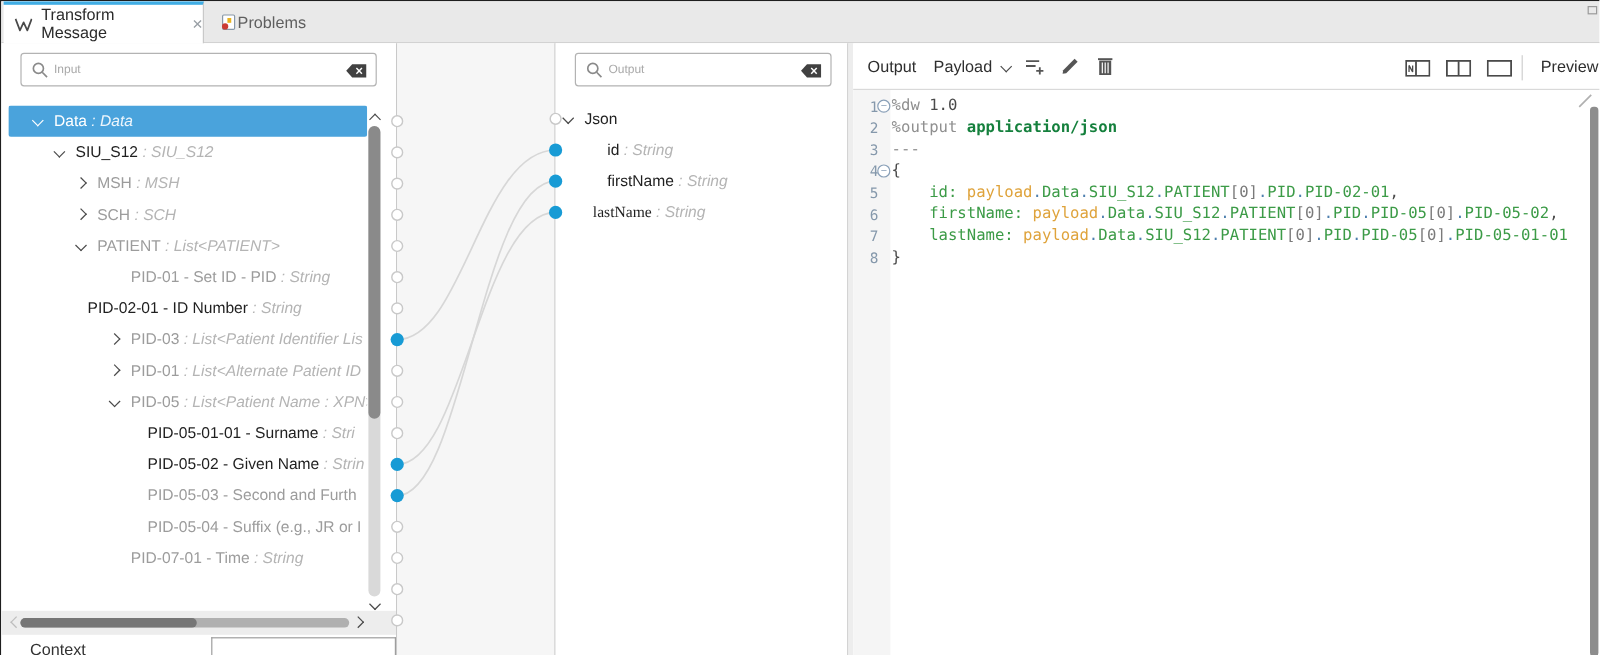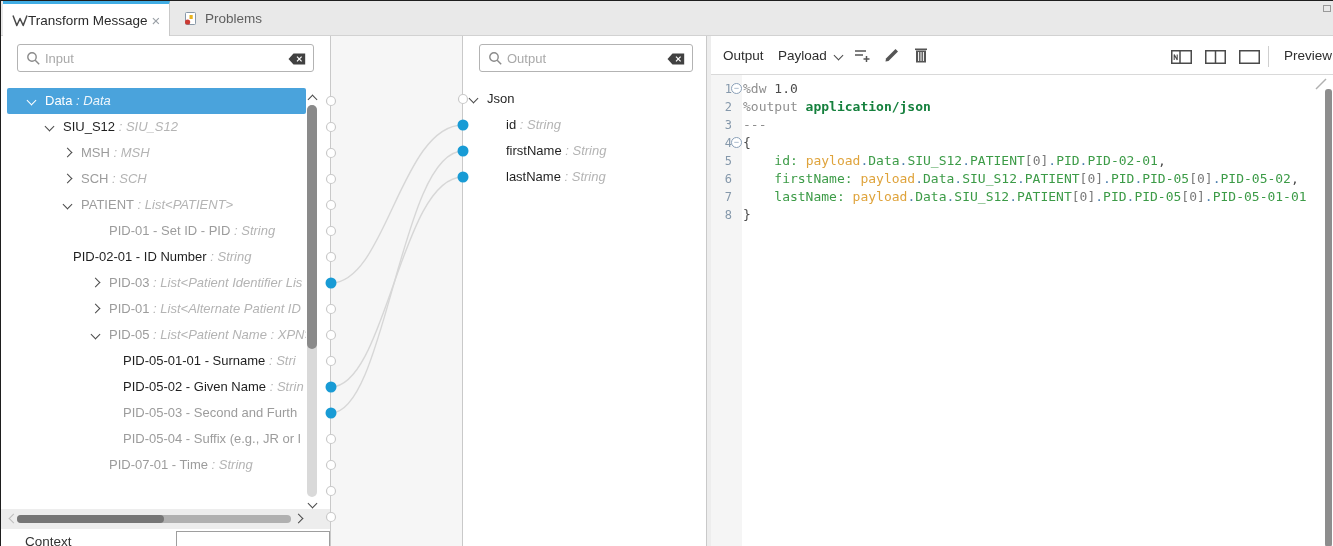--- a/index.html
+++ b/index.html
@@ -5,43 +5,43 @@
   *{margin:0;padding:0;box-sizing:border-box}
   html,body{background:#fff}
   body{font-family:"Liberation Sans",sans-serif}
   #screen{position:relative;width:1333px;height:546px;background:#fff;overflow:hidden;
           border-top:1px solid #1e1e1e;border-left:1px solid #1e1e1e}
 
   
   #tabstrip{position:absolute;left:0;top:0;width:1333px;height:35px;background:#e9e9e9;border-bottom:1px solid #d2d2d2}
   #tab-active{position:absolute;left:2px;top:0;width:167px;height:35px;background:#fff;
               border-top:3px solid #41ade4;border-right:1px solid #c9c9c9;
-              display:flex;align-items:center;padding-left:9px;z-index:3}
+              display:flex;align-items:center;gap:7px;padding-left:9px;z-index:3}
   #tab-active .lbl{font-size:13.5px;color:#2b2b2b}
   #tab-close{margin-left:4px;color:#9aa0a6;font-size:15px;line-height:15px;cursor:pointer}
-  #tab-problems{position:absolute;left:172px;top:0;height:34px;display:flex;align-items:center;gap:7px;padding:0 10px;z-index:2}
+  #tab-problems{position:absolute;left:172px;top:0;height:34px;display:flex;align-items:center;padding:0 10px;z-index:2}
   #tab-problems .lbl{font-size:13.5px;color:#5f5f5f}
   #win-mini{position:absolute;left:1322px;top:4px;width:8px;height:7px;border:1px solid #9a9a9a;background:#e9e9e9;z-index:2}
 
   
   .chev{display:inline-block;width:7px;height:7px;border-right:1.6px solid #4a4a4a;border-bottom:1.6px solid #4a4a4a}
   .cdown{transform:rotate(45deg)}
   .cright{transform:rotate(-45deg)}
   .cup{transform:rotate(-135deg)}
   .cleft{transform:rotate(135deg)}
 
   
   #input-panel{position:absolute;left:0;top:35px;width:330px;height:511px;background:#fff;border-right:1px solid #c9c9c9}
   #band{position:absolute;left:330px;top:35px;width:132px;height:511px;background:#f6f6f6;border-right:1px solid #c9c9c9}
   #output-panel{position:absolute;left:462px;top:35px;width:244px;height:511px;background:#fff;border-right:1px solid #c9c9c9}
   #panel-gap{position:absolute;left:706px;top:35px;width:4px;height:511px;background:#ededed}
 
   .searchbox{position:absolute;height:28px;border:1px solid #b3b3b3;border-radius:3px;background:#fff}
   .searchbox input{position:absolute;left:27px;top:1px;right:26px;height:24px;border:none;outline:none;
-                   font-family:"Liberation Sans",sans-serif;font-size:13px;color:#444;background:transparent}
+                   font-family:"Liberation Sans",sans-serif;font-size:10px;color:#444;background:transparent}
   .searchbox input::placeholder{color:#a9a9a9}
   .mag{position:absolute;left:8px;top:6px}
   .clr{position:absolute;right:7px;top:8px;cursor:pointer}
 
   
   .tree{position:absolute;overflow:hidden;font-size:13px}
   .trow{position:relative;height:26px;line-height:26px;white-space:nowrap;cursor:default}
   .trow .chev{position:absolute;top:9px}
   .trow.selected{background:#4aa3dc;border-radius:2px}
   .trow .nm{color:#9c9c9c}
@@ -170,21 +170,21 @@
         <polygon points="5.5,0.5 17.2,0.5 17.2,11.5 5.5,11.5 0.5,6" fill="#414141"></polygon>
         <line x1="9" y1="3.6" x2="13.6" y2="8.4" stroke="#fff" stroke-width="1.2"></line>
         <line x1="13.6" y1="3.6" x2="9" y2="8.4" stroke="#fff" stroke-width="1.2"></line>
       </svg>
     </div>
   </div>
   <div id="output-tree" class="tree" style="left:463px;top:85px;width:240px;height:110px">
       <div class="trow dark"><span class="chev cdown" style="left: 6px;"></span><span class="nm" style="margin-left: 23px;">Json</span></div>
       <div class="trow dark"><span class="nm" style="margin-left: 42px; text-align: center;">id</span><span class="tp"> : String</span></div>
       <div class="trow dark"><span class="nm" style="margin-left: 42px;">firstName</span><span class="tp"> : String</span></div>
-      <div class="trow dark"><span class="nm" style="margin-left: 42px;">lastName</span><span class="tp"> : String</span></div>
+      <div class="trow dark"><span class="nm" style="margin-left: 30px; font-family: Liberation Serif, serif;">lastName</span><span class="tp"> : String</span></div>
     </div>
 
   <div id="panel-gap"></div>
 
   <div id="editor-header"></div>
   <span class="hlbl" style="left:722px">Output</span>
   <span class="hlbl" style="left:777px">Payload</span>
   <span class="chev cdown" style="position:absolute;left:834px;top:51px"></span>
   <svg class="hicon" style="left:853px;top:47px" width="17" height="15" viewBox="0 0 17 15">
     <line x1="1" y1="3" x2="12" y2="3" stroke="#555" stroke-width="1.5"></line>

